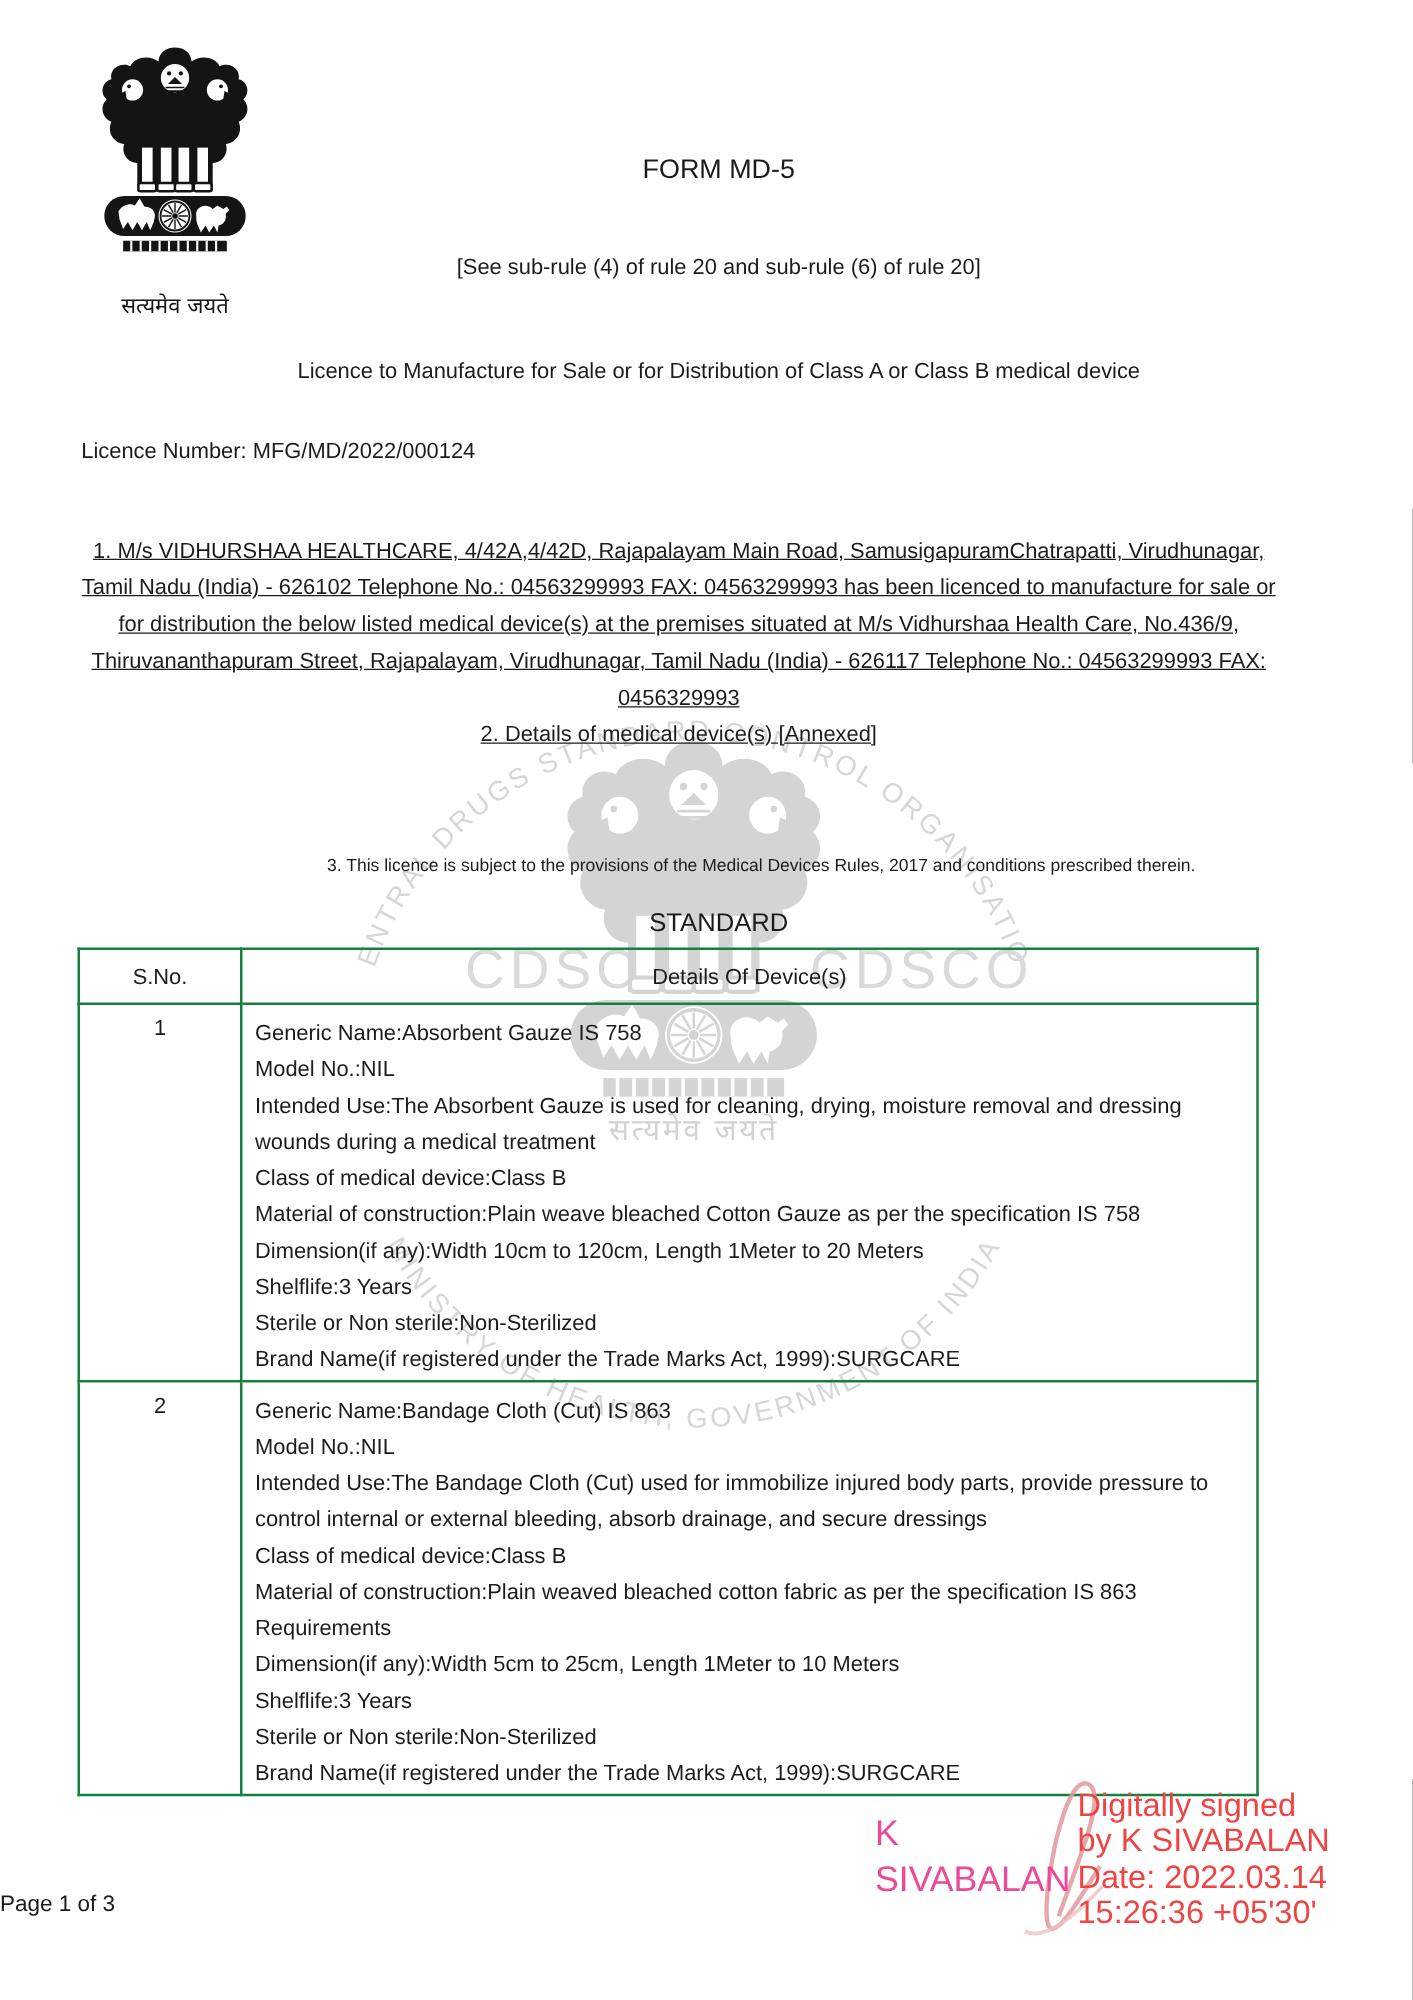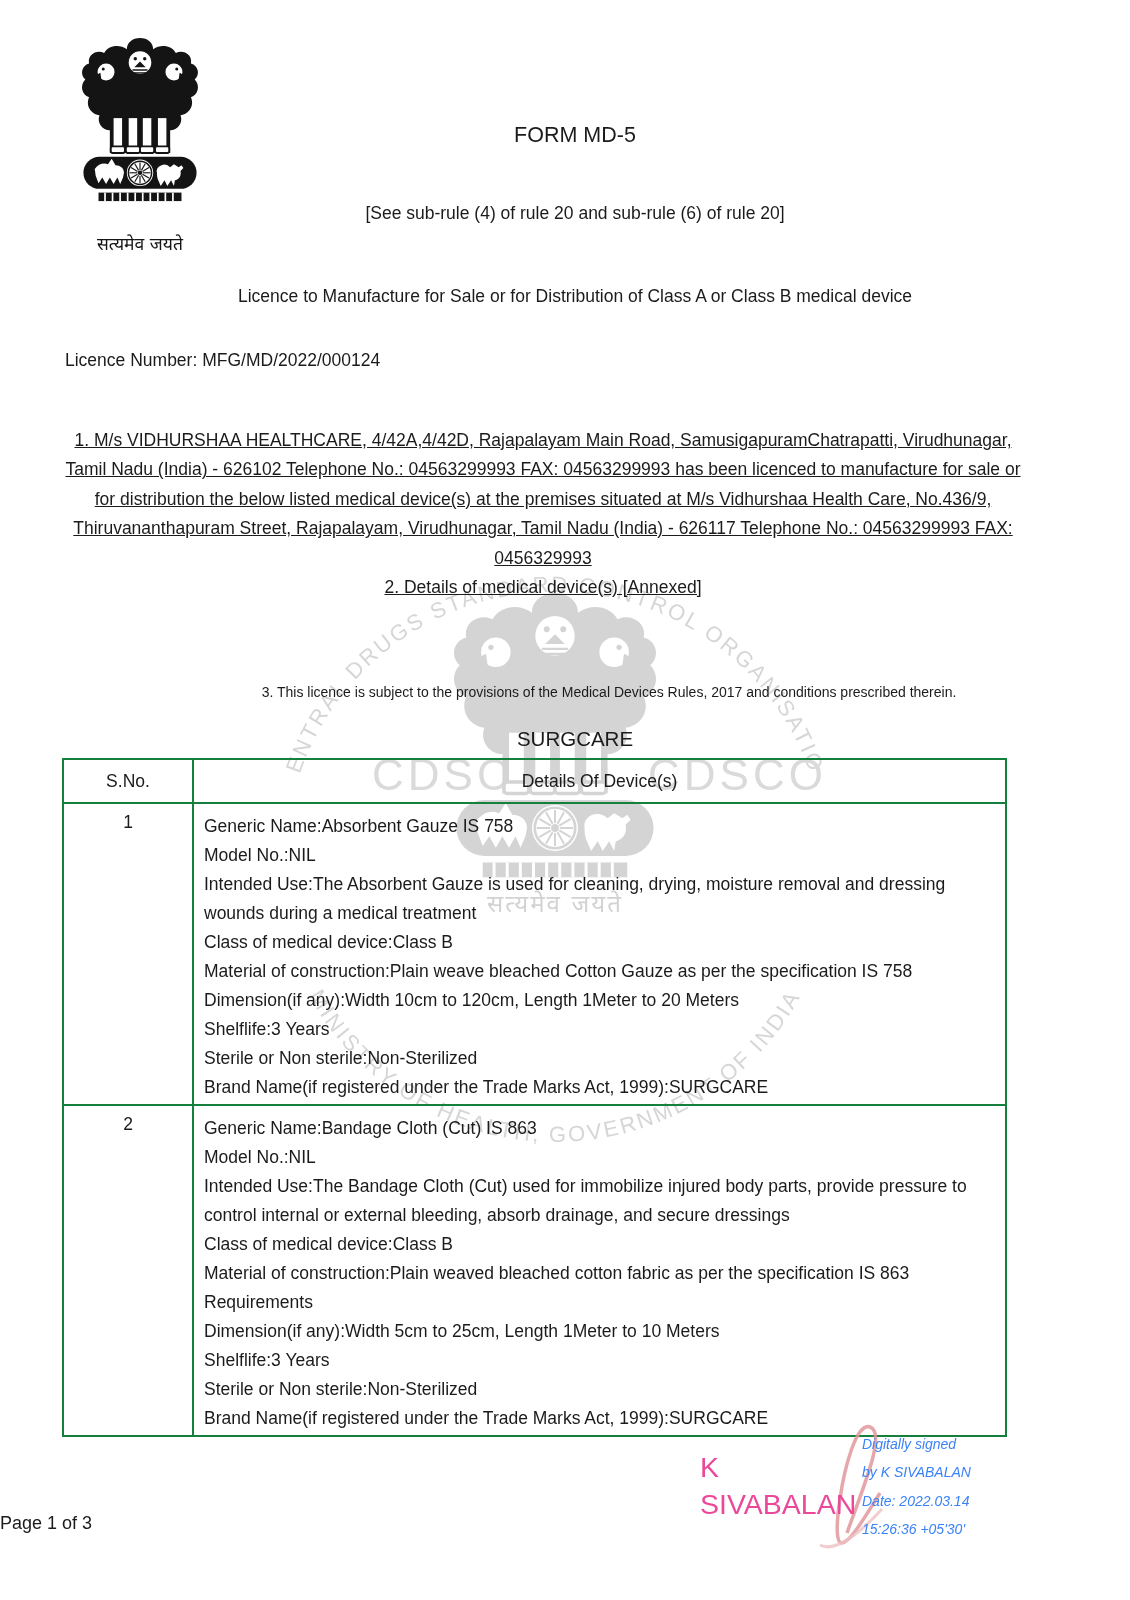--- a/index.html
+++ b/index.html
@@ -28,21 +28,21 @@
   th.col-sno{width:126px;}
   td.sno-cell{text-align:center;vertical-align:top;padding-top:8px;}
   td.details-cell{padding:8px 12px 2px 10px;vertical-align:top;line-height:29px;margin-left:25px;}
   td.details-cell .field{margin:0;}
   .sig-name{
     position:absolute;left:700px;top:1449px;width:180px;z-index:2;
     font-size:28.5px;line-height:36.5px;color:#ec4899;
   }
   .sig-details{
     position:absolute;left:862px;top:1430px;width:165px;z-index:2;
-    font-size:14px;line-height:28.3px;color:#3b82f6;font-style:italic;
+    font-size:26px;line-height:28.3px;color:#ef4444;
   }
   .sig-details div{white-space:nowrap;}
   .sig-flourish{position:absolute;left:792px;top:1415px;z-index:1;}
   .page-footer{position:absolute;left:0;top:1513px;width:1094px;text-align:left;font-size:18px;z-index:1;}
   .emblem-svg{position:absolute;left:74px;top:34px;z-index:1;}
   .motto-text{font-family:"DejaVu Sans",sans-serif;}
 </style>
 </head>
 <body>
 
@@ -155,21 +155,21 @@
     <span>MFG/MD/2022/000124</span>
   </div>
 
   <div class="content clauses">
     <p>1. M/s VIDHURSHAA HEALTHCARE, 4/42A,4/42D, Rajapalayam Main Road, SamusigapuramChatrapatti, Virudhunagar, Tamil Nadu (India) - 626102 Telephone No.: 04563299993 FAX: 04563299993 has been licenced to manufacture for sale or for distribution the below listed medical device(s) at the premises situated at M/s Vidhurshaa Health Care, No.436/9, Thiruvananthapuram Street, Rajapalayam, Virudhunagar, Tamil Nadu (India) - 626117 Telephone No.: 04563299993 FAX: 0456329993</p>
     <p>2. Details of medical device(s) [Annexed]</p>
   </div>
 
   <div class="content clause3">3. This licence is subject to the provisions of the Medical Devices Rules, 2017 and conditions prescribed therein.</div>
 
-  <div class="center-line annexure">SURGCARE</div>
+  <div class="center-line annexure">STANDARD</div>
 
   <table class="devices">
     <thead>
       <tr>
         <th class="col-sno">S.No.</th>
         <th>Details Of Device(s)</th>
       </tr>
     </thead>
     <tbody>
       <tr>

